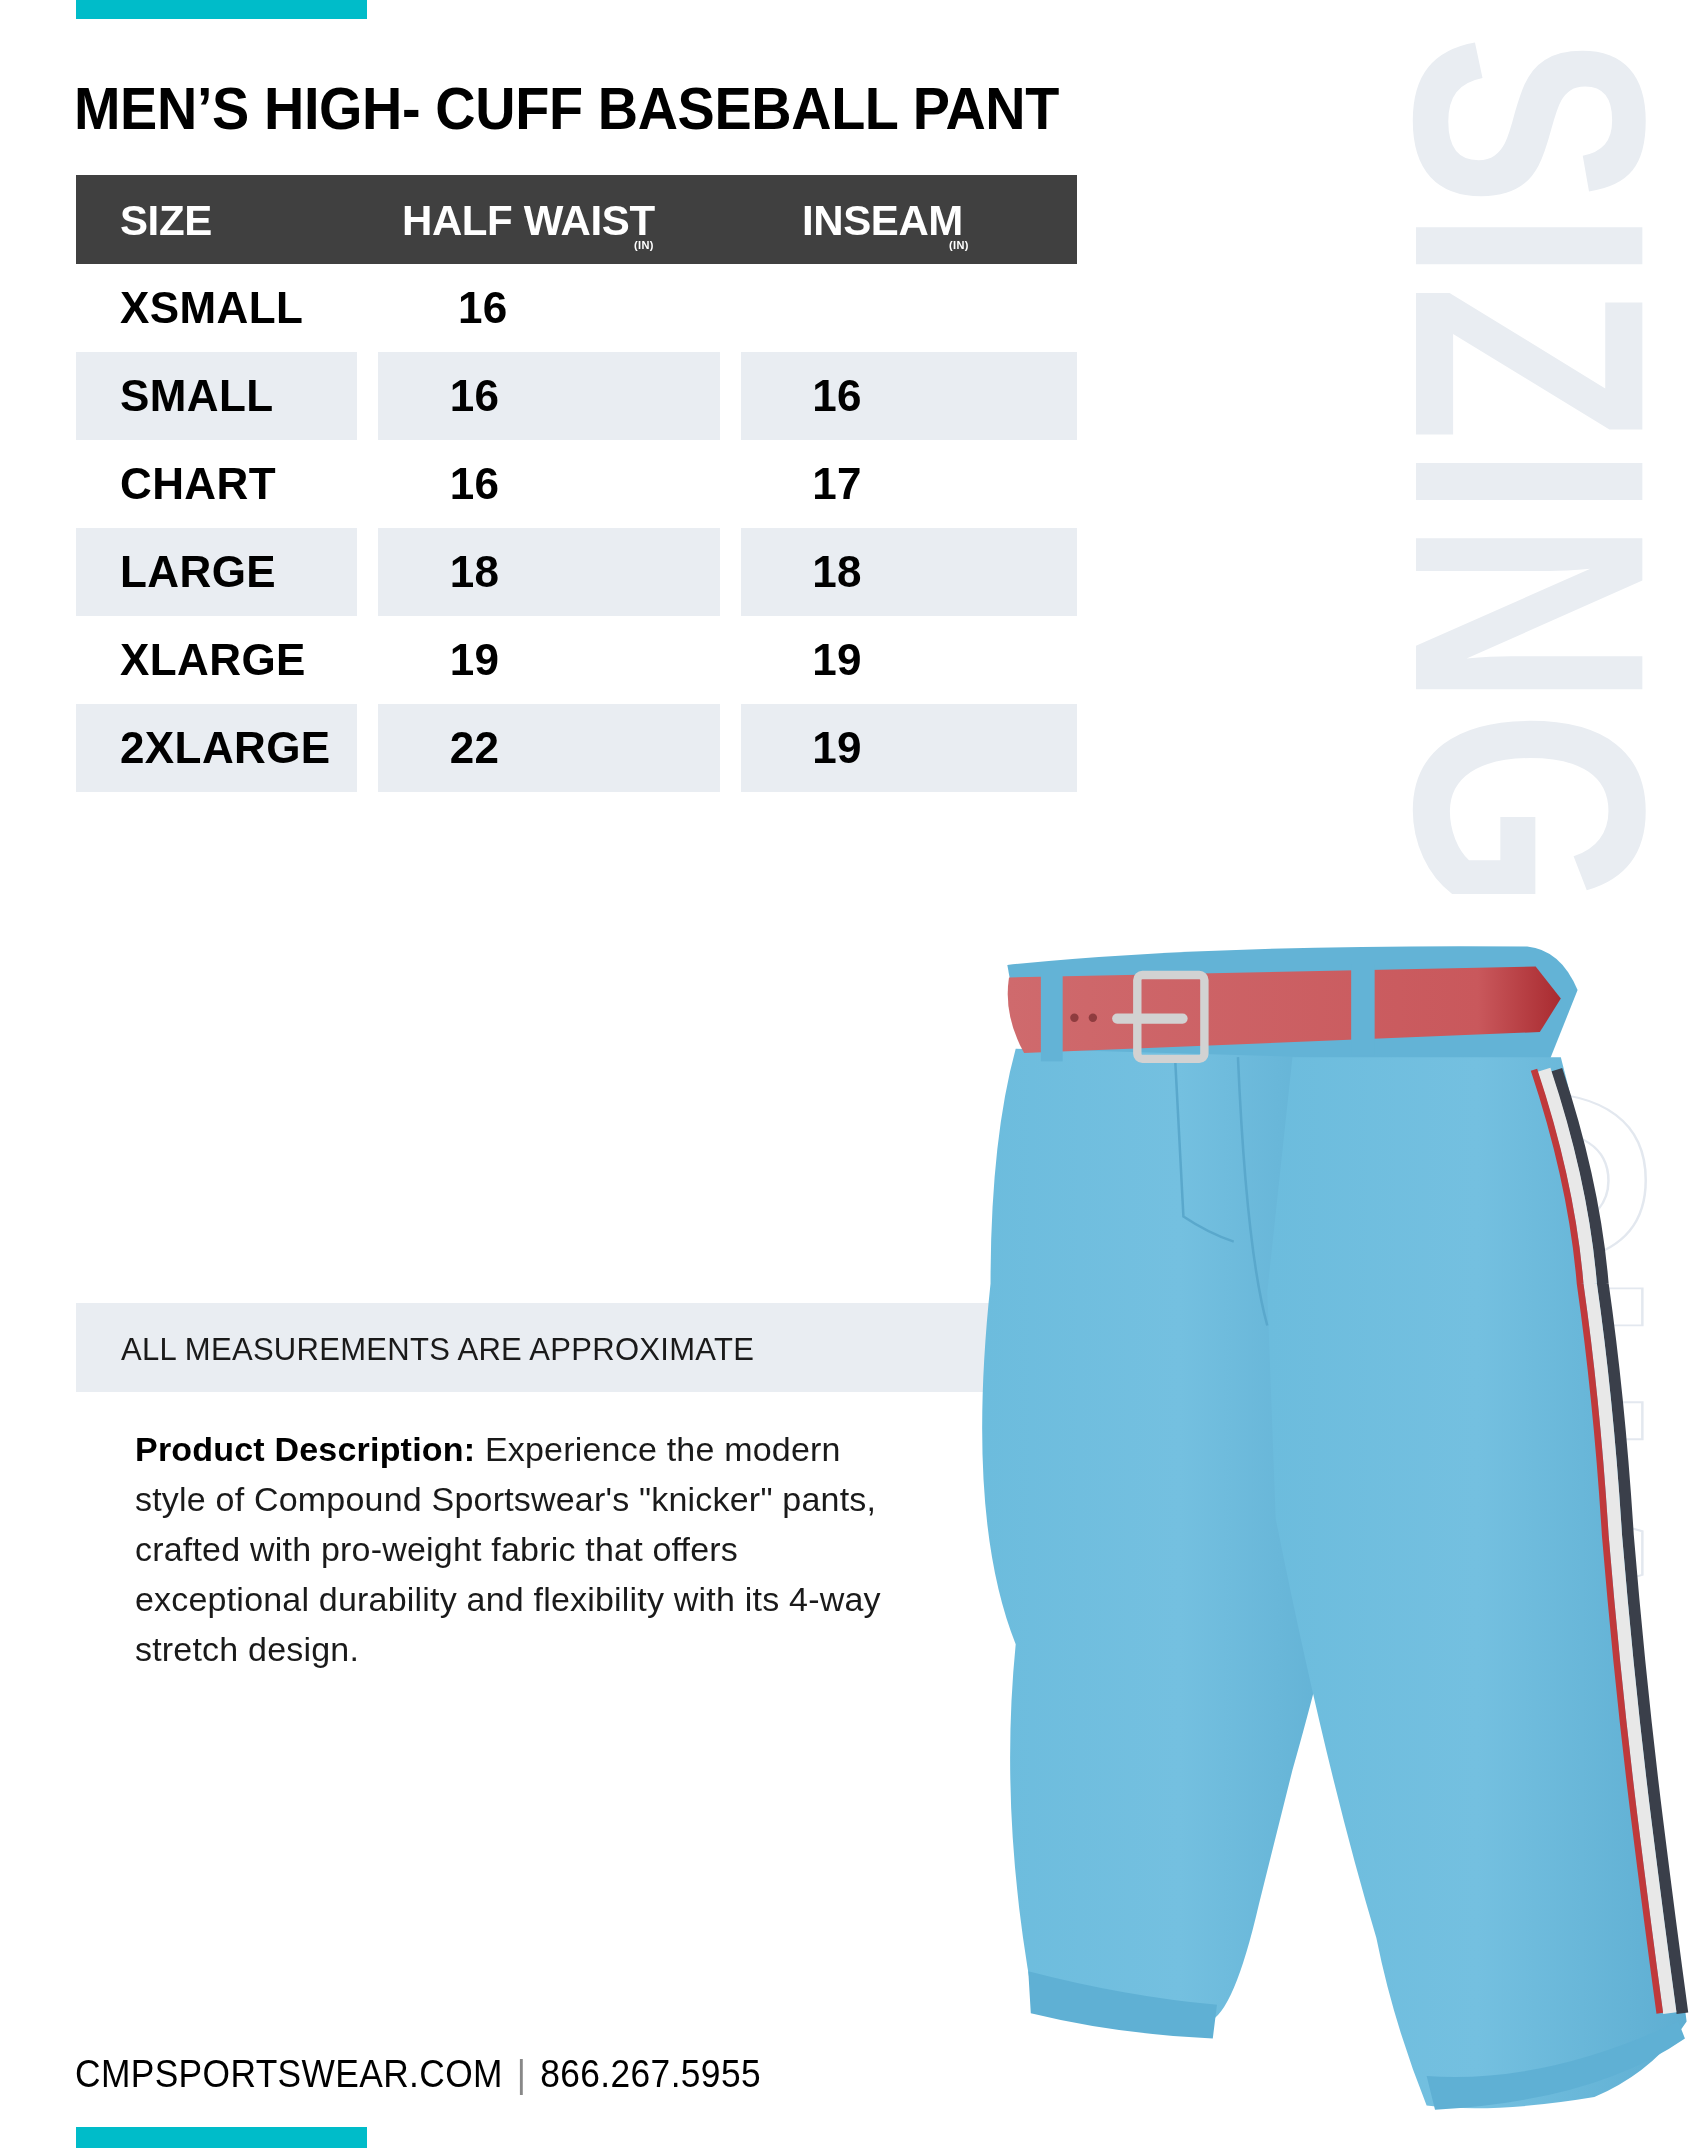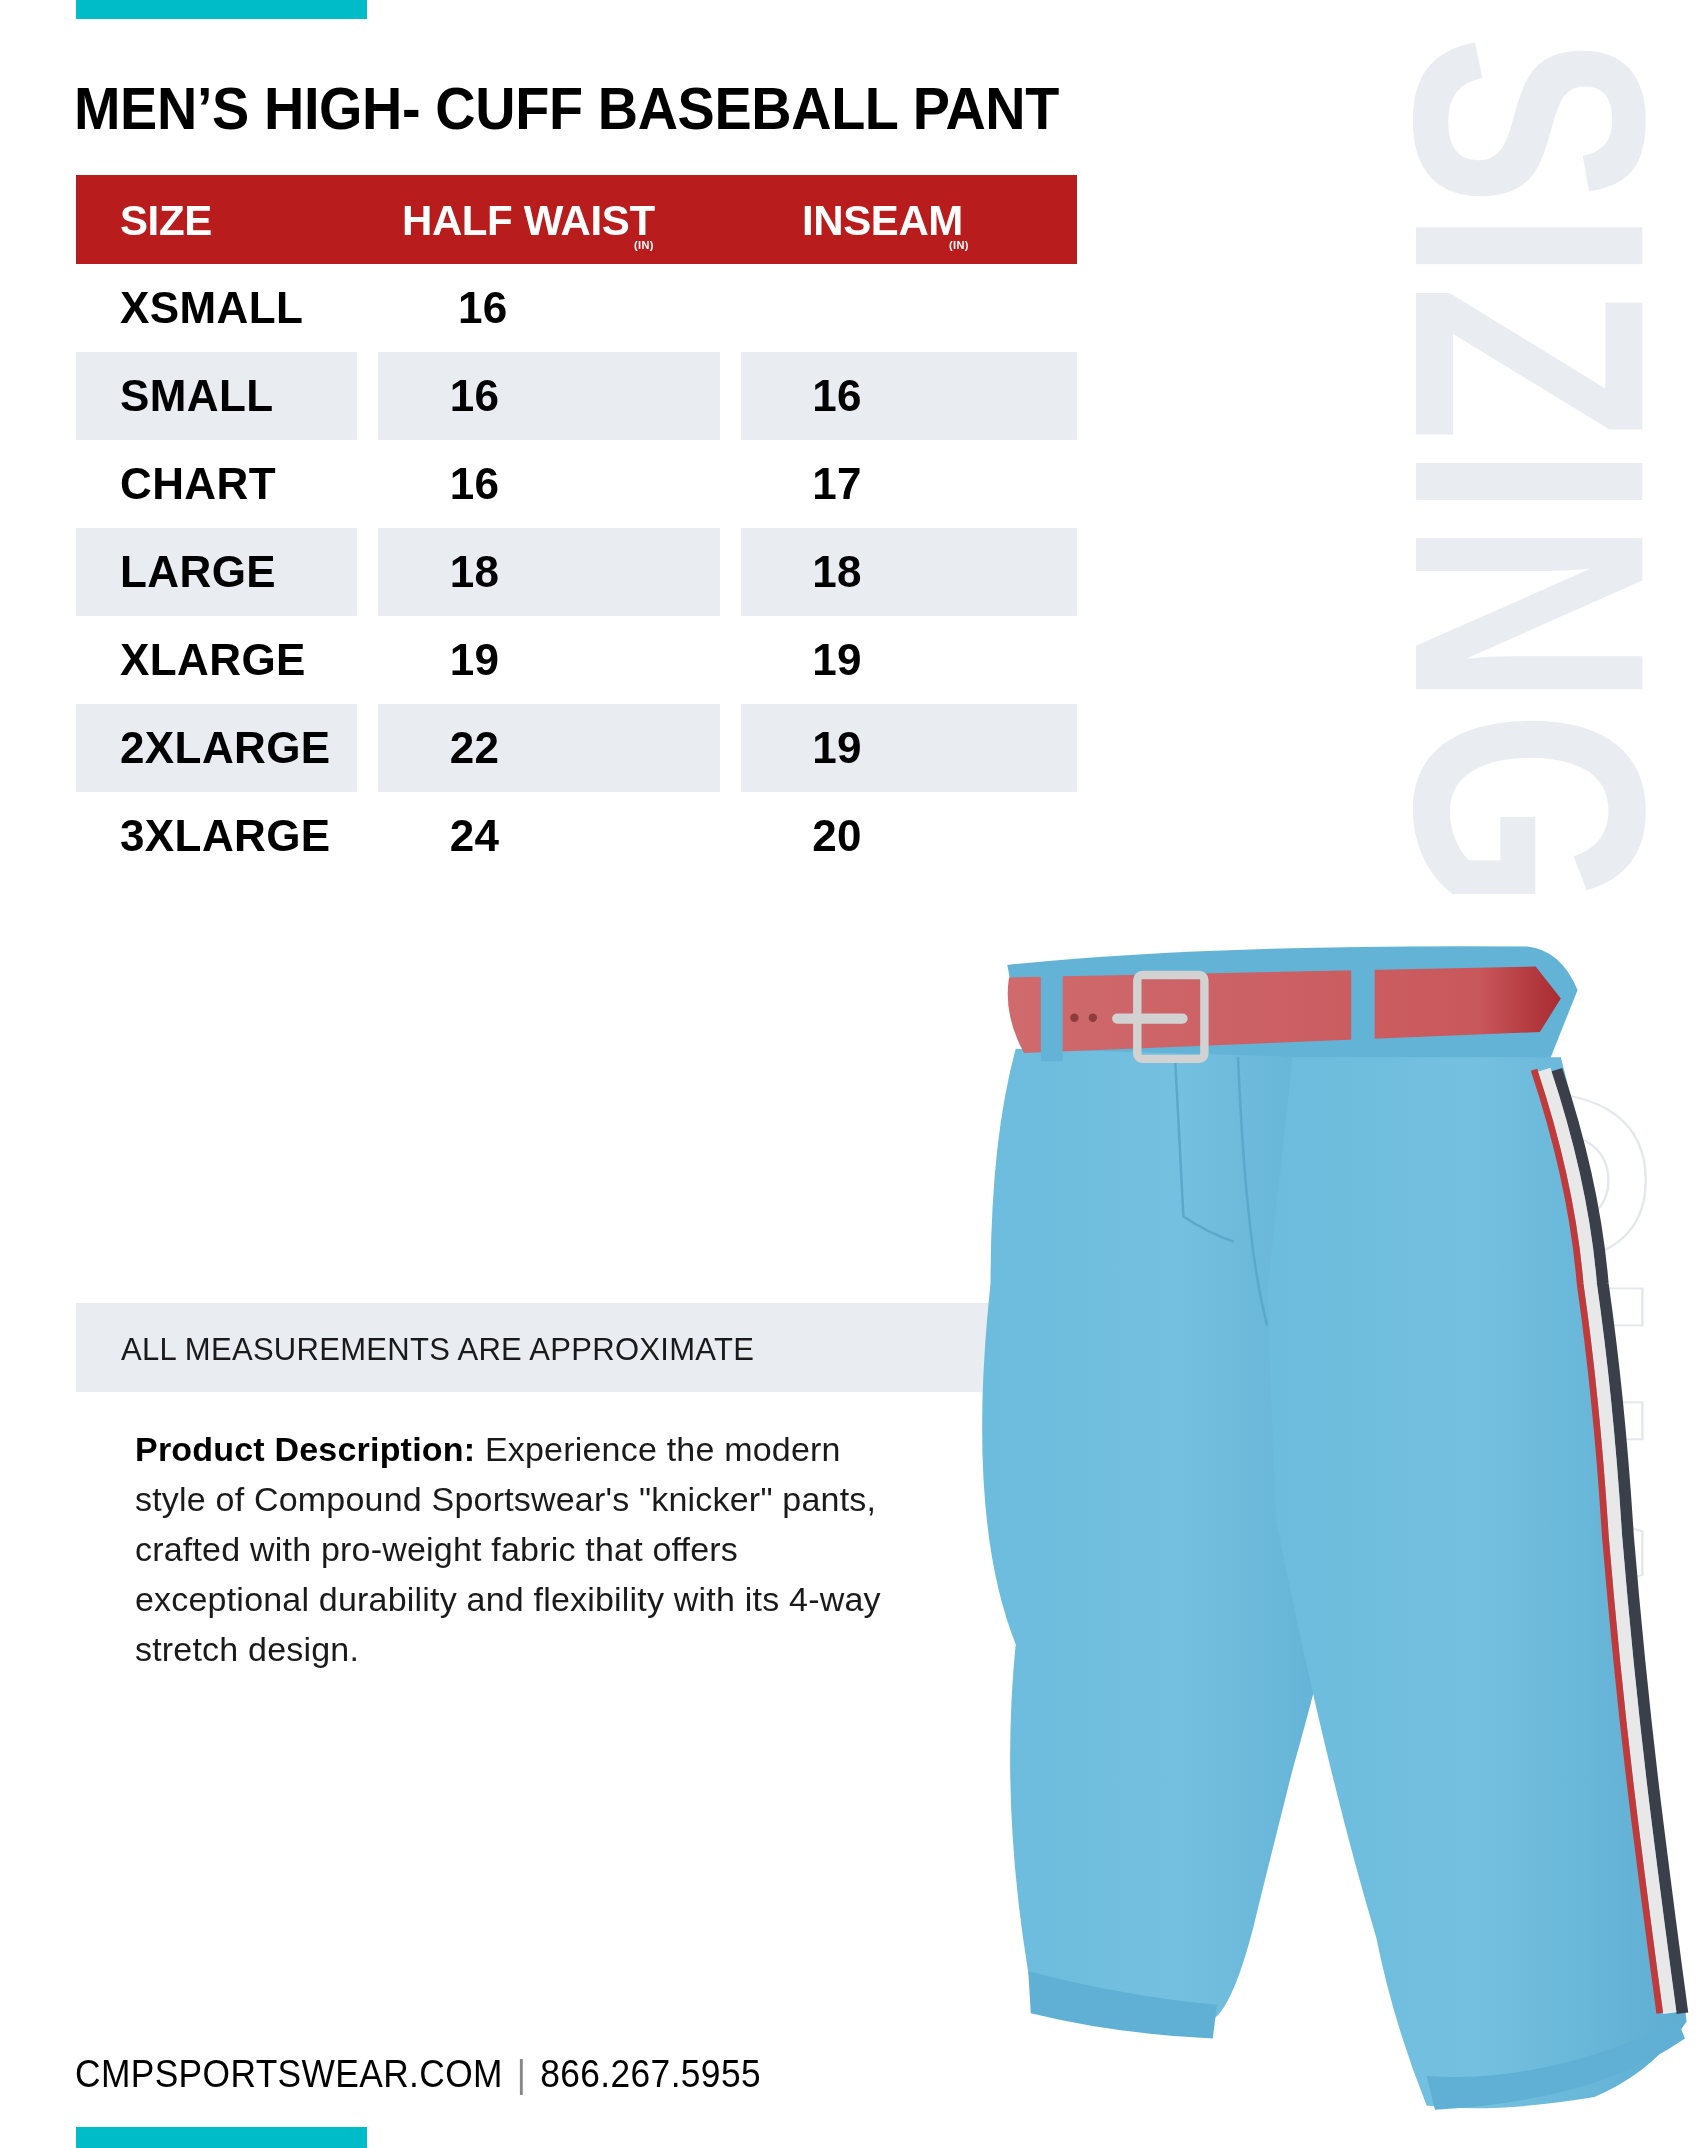--- a/index.html
+++ b/index.html
@@ -30,21 +30,21 @@
     color: transparent; -webkit-text-stroke: 2.5px #e3e8ef; white-space: nowrap;
   }
 
   .title {
     position: absolute; left: 74px; top: 74px; margin: 0;
     font-size: 60px; font-weight: 700; line-height: 70px; letter-spacing: -0.4px;
     white-space: nowrap; transform: scaleX(0.93); transform-origin: 0 0;
   }
 
   .size-table { position: absolute; left: 76px; top: 175px; width: 1001px; }
-  .thead { height: 89px; background: #b91c1c; position: relative; color: #fff; padding-left: 13px; }
+  .thead { height: 89px; background: #404040; position: relative; color: #fff; padding-left: 13px; }
   .th { position: absolute; top: 22px; font-size: 42px; font-weight: 700; line-height: 47px; letter-spacing: -0.4px; white-space: nowrap; }
   .th-size { left: 44px; }
   .th-waist { left: 326px; }
   .th-inseam { left: 726px; }
   .unit { position: absolute; top: 64px; font-size: 11px; font-weight: 700; letter-spacing: 0.4px; color: #fff; }
   .unit-waist { left: 558px; }
   .unit-inseam { left: 873px; }
 
   .trow { position: relative; height: 88px; display: flex; gap: 21px; }
   .trow .cell { height: 100%; position: relative; }
@@ -163,31 +163,20 @@
   </div>
   <div class="trow shaded">
     <div class="cell c1">
         <span>2XLARGE</span>
       </div>
     <div class="cell c2">
         <span>22</span>
       </div>
     <div class="cell c3">
         <span>19</span>
-      </div>
-  </div>
-  <div class="trow">
-    <div class="cell c1">
-        <span>3XLARGE</span>
-      </div>
-    <div class="cell c2">
-        <span>24</span>
-      </div>
-    <div class="cell c3">
-        <span>20</span>
       </div>
   </div>
 </div>
 
 <div class="note-banner">
   <span>ALL MEASUREMENTS ARE APPROXIMATE</span>
 </div>
 
 <div class="desc">
   <p><b>Product Description:</b><span> Experience the modern style of Compound Sportswear's "knicker" pants, crafted with pro-weight fabric that offers exceptional durability and flexibility with its 4-way stretch design.</span></p>

